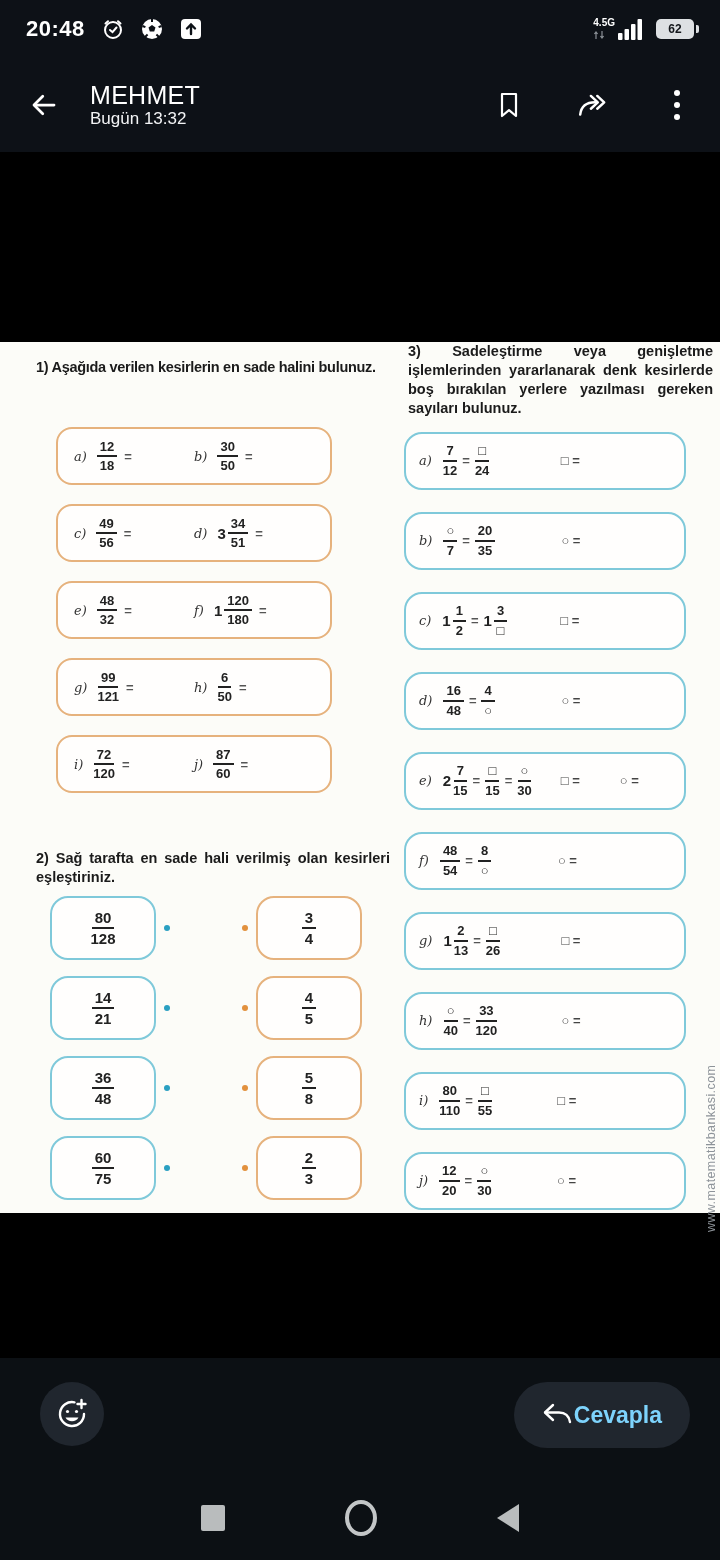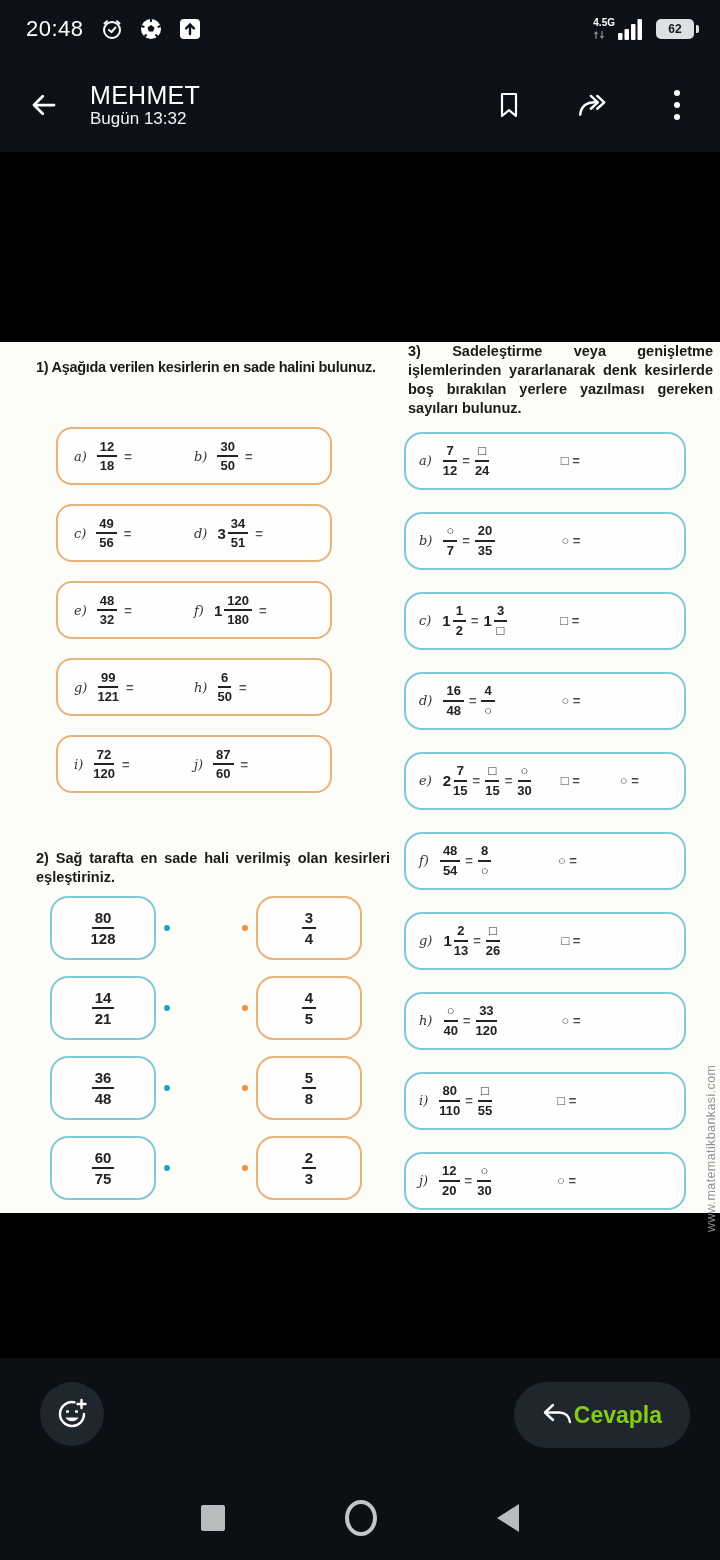--- a/index.html
+++ b/index.html
@@ -2,21 +2,21 @@
 <html style="--orange-border: #e6b27d; --blue-border: #7fc9da; --blue-dot: #2aa0c2; --orange-dot: #e2913d; --chrome-bg: #0d1117; --paper-bg: #fcfcf8;"><head>
 <meta charset="utf-8">
 <style>
   html,body{margin:0;padding:0;background:#000;}
   .screen{position:relative;width:720px;height:1560px;background:#000;overflow:hidden;
           font-family:"Liberation Sans",sans-serif;}
 
   
   .status-bar{position:absolute;top:0;left:0;width:720px;height:58px;background:#0d1117;
               display:flex;align-items:center;padding:0 26px;box-sizing:border-box;color:#fff;}
-  .sb-time{font-size:22px;font-weight:400;letter-spacing:.5px;}
+  .sb-time{font-size:22px;font-weight:700;letter-spacing:.5px;}
   .sb-icons{display:flex;align-items:center;gap:15px;margin-left:16px;}
   .sb-right{margin-left:auto;display:flex;align-items:center;gap:8px;}
   .net-cluster{display:flex;align-items:flex-end;gap:3px;}
   .net-col{display:flex;flex-direction:column;align-items:flex-start;line-height:1;}
   .net-label{font-size:10px;font-weight:bold;margin-bottom:2px;}
   .battery{width:38px;height:20px;background:#dde0e3;border-radius:5px;color:#14171c;
            font-size:12px;font-weight:bold;display:flex;align-items:center;justify-content:center;
            position:relative;margin-left:4px;}
   .battery:after{content:"";position:absolute;right:-5px;top:6px;width:3px;height:8px;
                  background:#dde0e3;border-radius:0 2px 2px 0;}
@@ -77,21 +77,21 @@
   .answers{display:flex;gap:40px;margin-left:12px;font-size:13px;font-weight:bold;color:#444;white-space:nowrap;}
 
   .watermark{position:absolute;right:2px;top:600px;height:290px;writing-mode:vertical-rl;
              transform:rotate(180deg);font-size:12.5px;color:#8d9399;letter-spacing:.4px;}
 
   
   .bottom-bar{position:absolute;top:1358px;left:0;width:720px;height:202px;background:#0c1014;}
   .reaction-btn{position:absolute;left:40px;top:24px;width:64px;height:64px;border-radius:50%;
                 background:#20262e;display:flex;align-items:center;justify-content:center;}
   .reply-btn{position:absolute;right:30px;top:24px;height:66px;border-radius:33px;background:#20262e;
-             display:flex;align-items:center;padding:0 28px;gap:2px;color:#84cc16;
+             display:flex;align-items:center;padding:0 28px;gap:2px;color:#7dd3fc;
              font-size:23px;font-weight:bold;}
   .nav-bar{position:absolute;left:0;top:130px;width:720px;height:60px;display:flex;
            align-items:center;justify-content:center;gap:120px;}
   .nav-sq{width:24px;height:26px;background:#b9bcbd;border-radius:2px;}
   .nav-circle{width:24px;height:28px;border:4px solid #c3c6c7;border-radius:50%;box-sizing:content-box;}
   .nav-tri{width:0;height:0;border-top:14px solid transparent;border-bottom:14px solid transparent;
            border-right:22px solid #b9bcbd;}
   svg{display:block;}
 </style>
 </head>

